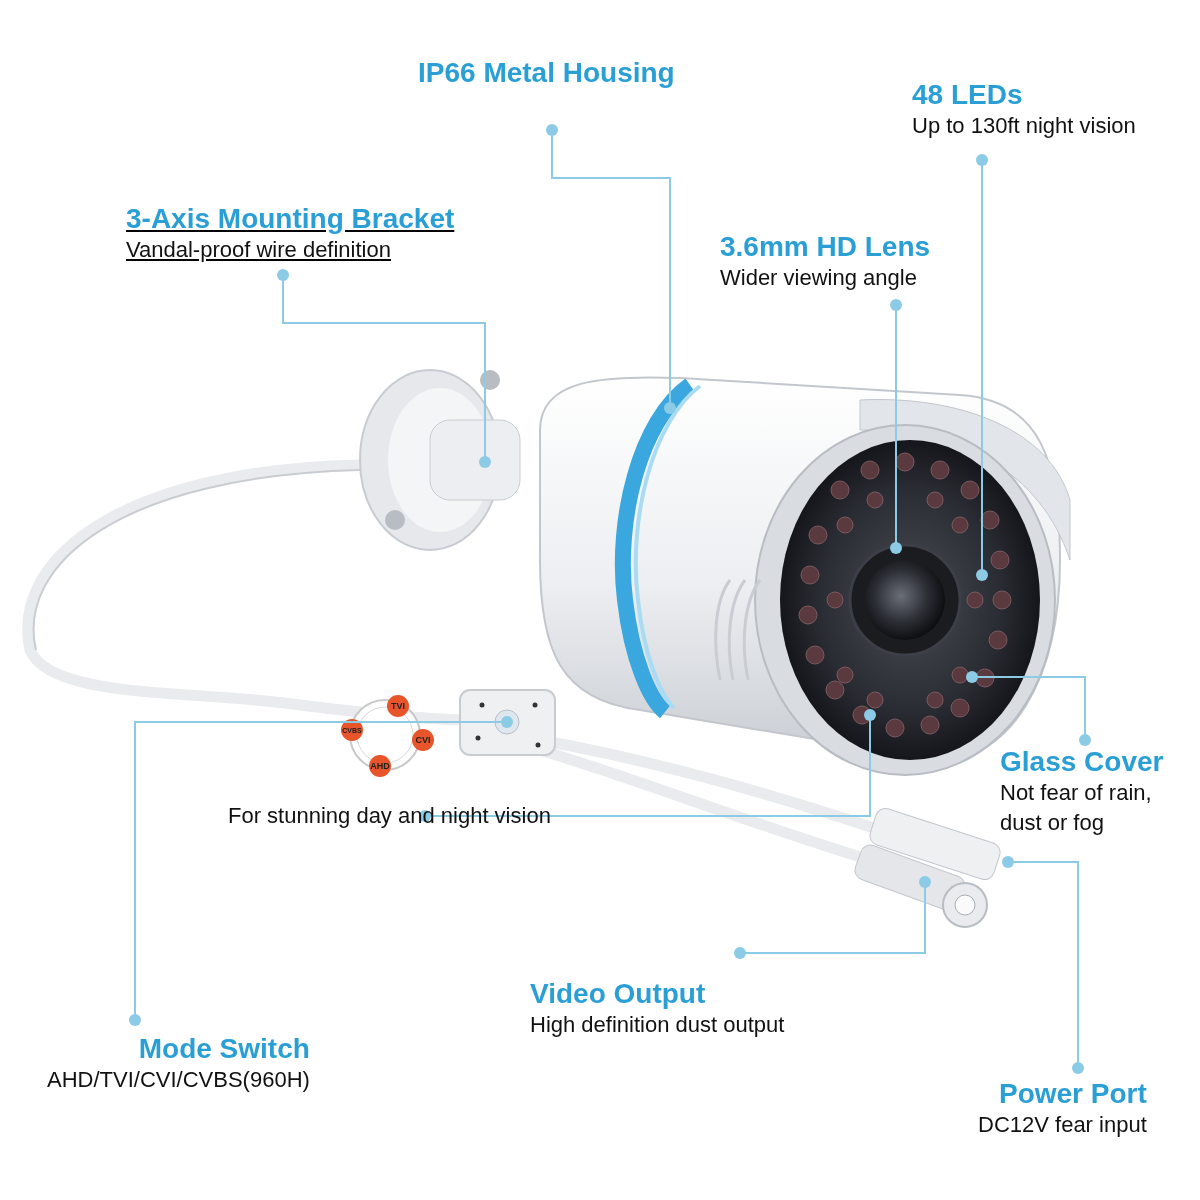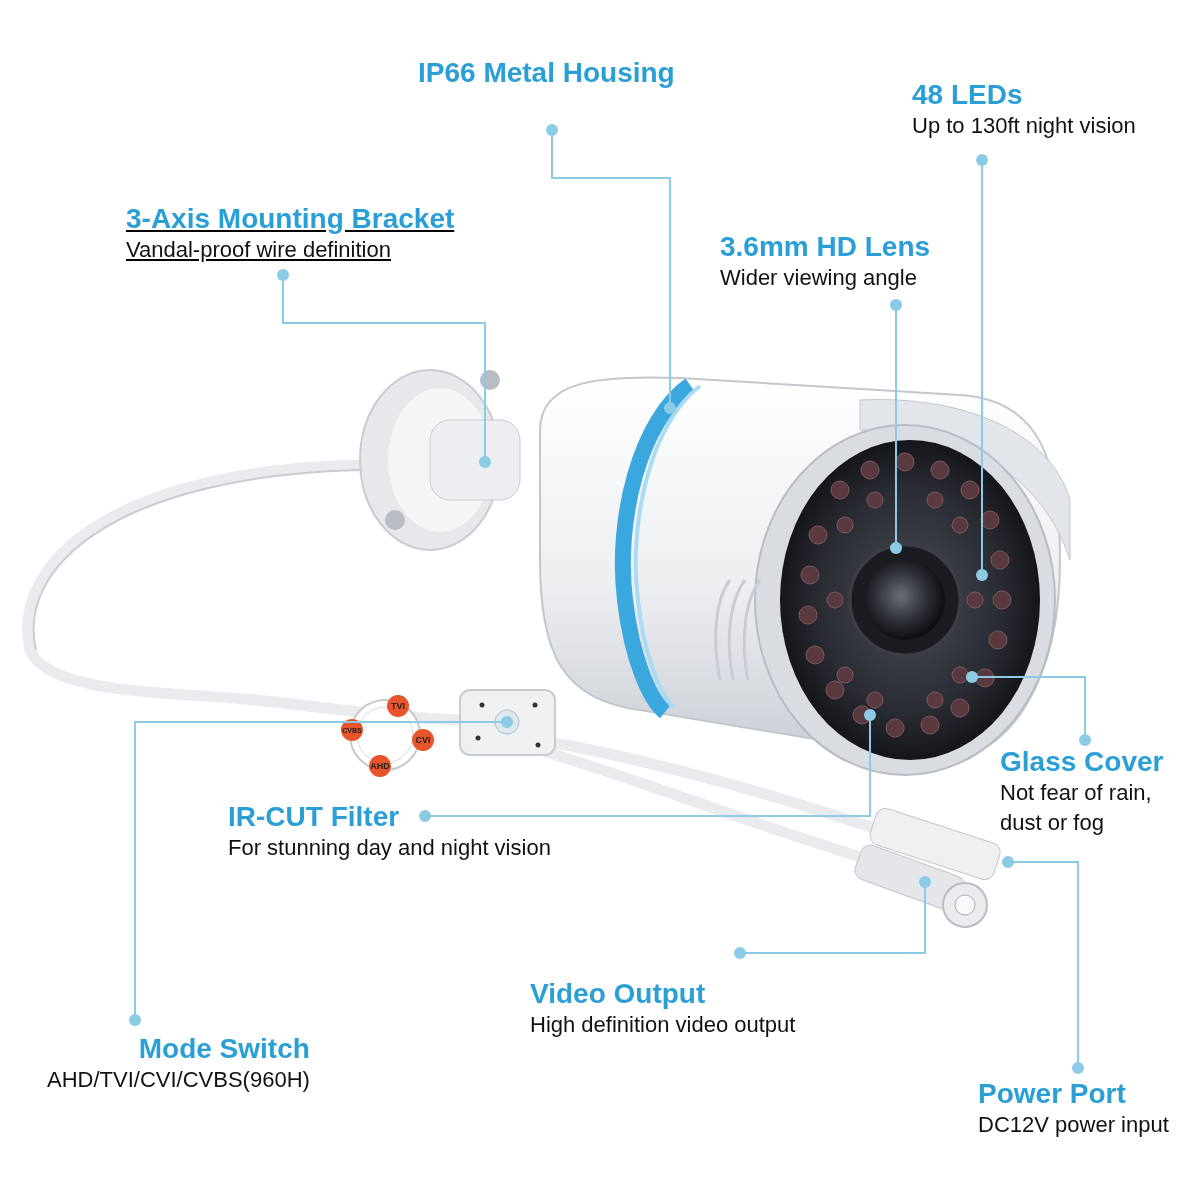--- a/index.html
+++ b/index.html
@@ -186,32 +186,31 @@
     <span class="desc">Wider viewing angle</span>
   </div>
 
   <div class="label" style="left:1000px;top:746px;">
     <span class="title">Glass Cover</span>
     <span class="desc">Not fear of rain,</span>
     <span class="desc">dust or fog</span>
   </div>
 
   <div class="label" style="left:228px;top:801px;">
-    <span class="title">IR-CUT Filter</span>
     <span class="desc">For stunning day and night vision</span>
   </div>
 
   <div class="label" style="left:530px;top:937px;margin-top:41px;">
     <span class="title">Video Output</span>
-    <span class="desc">High definition video output</span>
+    <span class="desc">High definition dust output</span>
   </div>
 
   <div class="label" style="left:47px;top:1033px;text-align:right;">
     <span class="title">Mode Switch</span>
     <span class="desc">AHD/TVI/CVI/CVBS(960H)</span>
   </div>
 
-  <div class="label" style="left:978px;top:1078px;">
+  <div class="label" style="left:978px;top:1078px;text-align:right;">
     <span class="title">Power Port</span>
-    <span class="desc">DC12V power input</span>
+    <span class="desc">DC12V fear input</span>
   </div>
 
 </div>
 
 </body></html>

